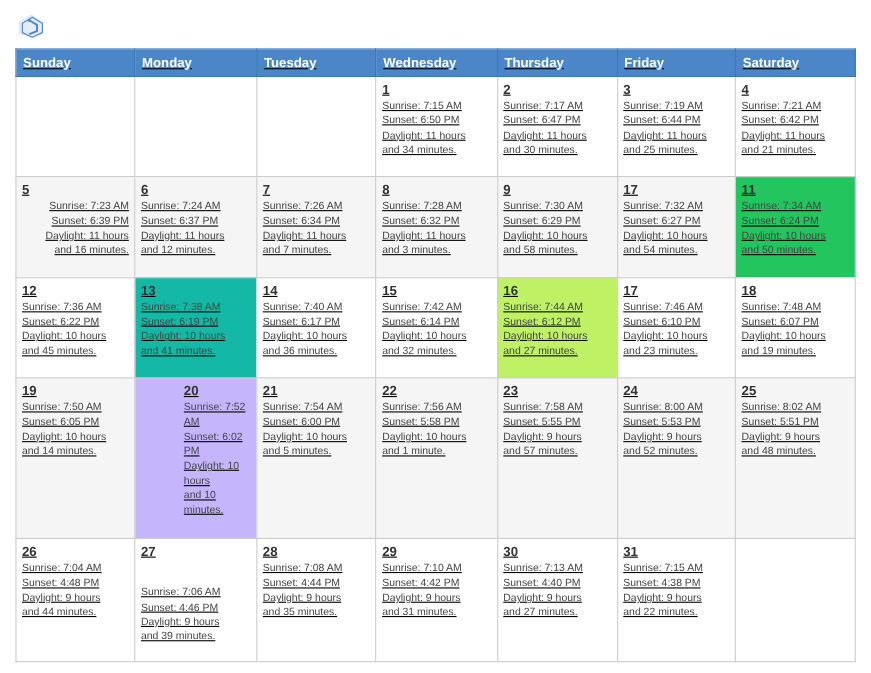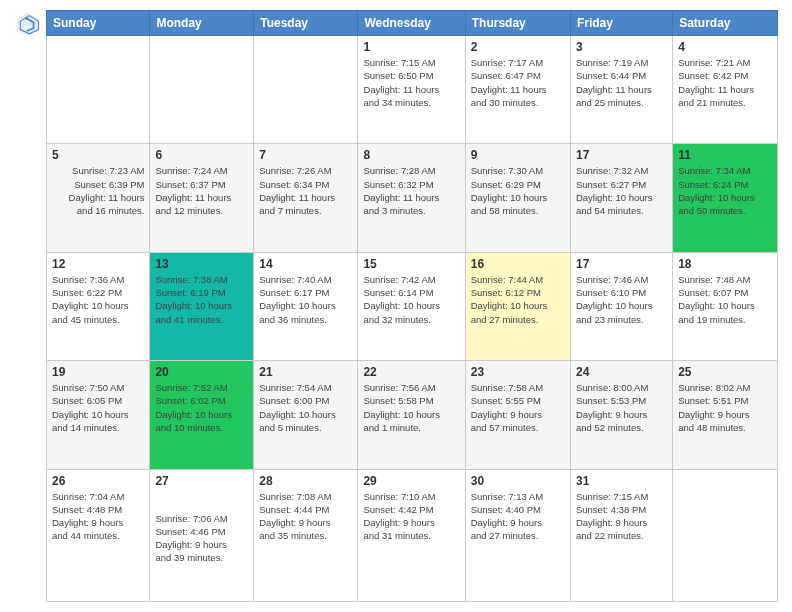--- a/index.html
+++ b/index.html
@@ -8,21 +8,22 @@
       background: #fff;
       width: 792px;
       height: 612px;
       overflow: hidden;
     }
     .container {
       width: 792px;
       height: 612px;
       padding: 10px 14px 10px 14px;
       display: flex;
-      flex-direction: row;
+      flex-direction: column;
+      text-decoration: underline;
     }
     .header {
       display: flex;
       justify-content: space-between;
       align-items: flex-start;
       margin-bottom: 6px;
     }
     .logo {
       display: flex;
       align-items: center;
@@ -242,21 +243,21 @@
 Daylight: 10 hours
 and 36 minutes.</div>
           </td>
           <td style="background: rgb(255, 255, 255);">
             <div class="day-number">15</div>
             <div class="day-info" style="white-space: pre-line;">Sunrise: 7:42 AM
 Sunset: 6:14 PM
 Daylight: 10 hours
 and 32 minutes.</div>
           </td>
-          <td style="background: #fef9c3;">
+          <td style="background: #bef264;">
             <div class="day-number">16</div>
             <div class="day-info" style="white-space: pre-line;">Sunrise: 7:44 AM
 Sunset: 6:12 PM
 Daylight: 10 hours
 and 27 minutes.</div>
           </td>
           <td style="background: rgb(255, 255, 255);">
             <div class="day-number">17</div>
             <div class="day-info" style="white-space: pre-line;">Sunrise: 7:46 AM
 Sunset: 6:10 PM
@@ -272,21 +273,21 @@
           </td>
         </tr>
         <tr>
           <td style="background: rgb(245, 245, 245);">
             <div class="day-number">19</div>
             <div class="day-info" style="white-space: pre-line;">Sunrise: 7:50 AM
 Sunset: 6:05 PM
 Daylight: 10 hours
 and 14 minutes.</div>
           </td>
-          <td style="background: #22c55e;">
+          <td style="background: #c4b5fd; padding-left: 44px;">
             <div class="day-number">20</div>
             <div class="day-info" style="white-space: pre-line;">Sunrise: 7:52 AM
 Sunset: 6:02 PM
 Daylight: 10 hours
 and 10 minutes.</div>
           </td>
           <td style="background: rgb(245, 245, 245);">
             <div class="day-number">21</div>
             <div class="day-info" style="white-space: pre-line;">Sunrise: 7:54 AM
 Sunset: 6:00 PM

